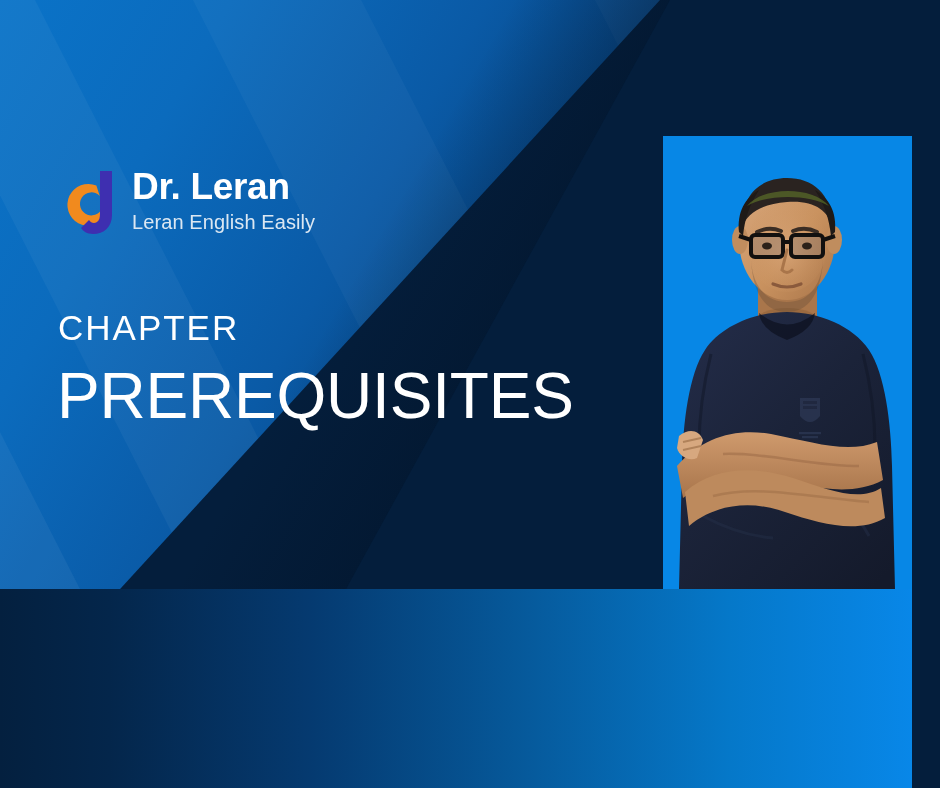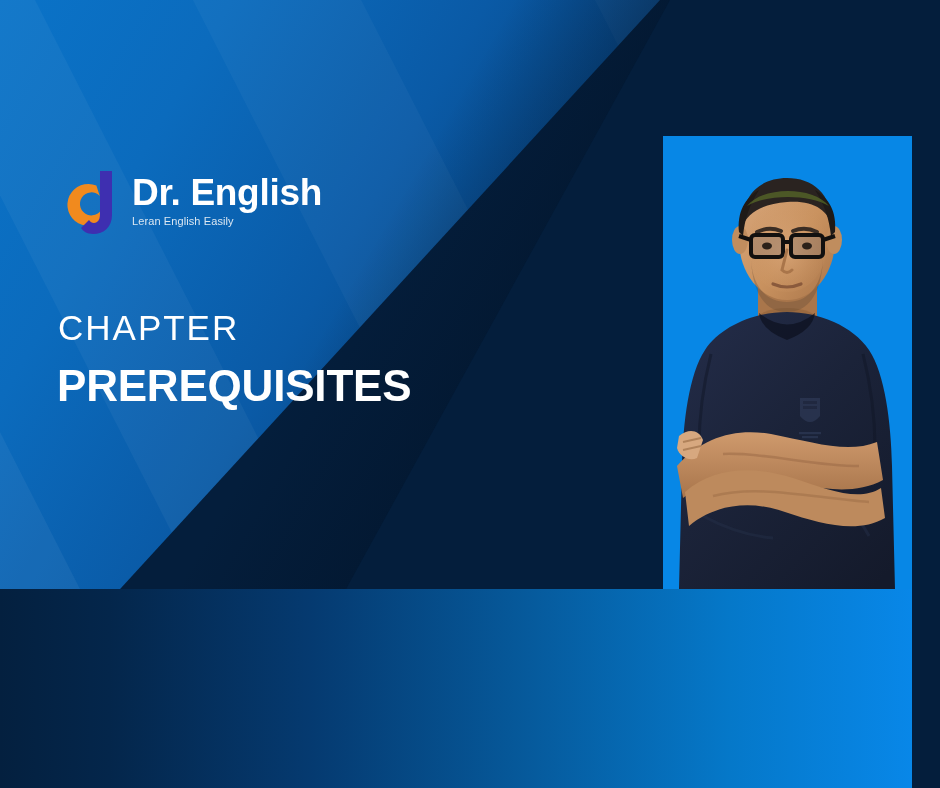--- a/index.html
+++ b/index.html
@@ -55,32 +55,32 @@
 
   
   .logo-row{position:absolute;left:60px;top:163px;display:flex;align-items:center;}
   .logo-mark{position:relative;width:62px;height:76px;margin-right:10px;flex:0 0 auto;}
   .logo-text{display:flex;flex-direction:column;justify-content:center;}
   .brand-name{
     color:#ffffff;font-size:37px;font-weight:700;line-height:1.02;
     letter-spacing:-0.3px;
   }
   .brand-tagline{
-    color:#dbe7f2;font-size:11px;font-weight:400;line-height:1.2;
+    color:#dbe7f2;font-size:20px;font-weight:400;line-height:1.2;
     margin-top:4px;letter-spacing:.1px;
   }
 
   
   .chapter-kicker{
     position:absolute;left:58px;top:308px;
     color:#ffffff;font-size:35px;font-weight:300;letter-spacing:2.0px;text-align:center;
   }
   .chapter-title{
     position:absolute;left:57px;top:363px;
-    color:#ffffff;font-size:44px;font-weight:700;letter-spacing:-0.2px;
+    color:#ffffff;font-size:64px;font-weight:400;letter-spacing:-0.2px;
     line-height:1.05;
   }
 </style>
 </head>
 <body>
 
 <div id="slide">
 
   <div class="bg-base"></div>
   <div class="bg-wedge2">
@@ -223,21 +223,21 @@
                  L 52 52
                  C 52 64, 44 71, 33 71
                  C 27 71, 23 68, 21 65
                  L 29 57
                  C 31 60, 34 61, 37 59
                  C 39.5 57.5, 40 54, 40 50
                  Z" fill="#3E2FB0"></path>
       </svg>
     </div>
     <div class="logo-text">
-      <div class="brand-name">Dr. English</div>
+      <div class="brand-name">Dr. Leran</div>
       <div class="brand-tagline">Leran English Easily</div>
     </div>
   </div>
 
   <div class="chapter-kicker">CHAPTER</div>
   <div class="chapter-title">PREREQUISITES</div>
 
 </div>
 
 </body></html>

